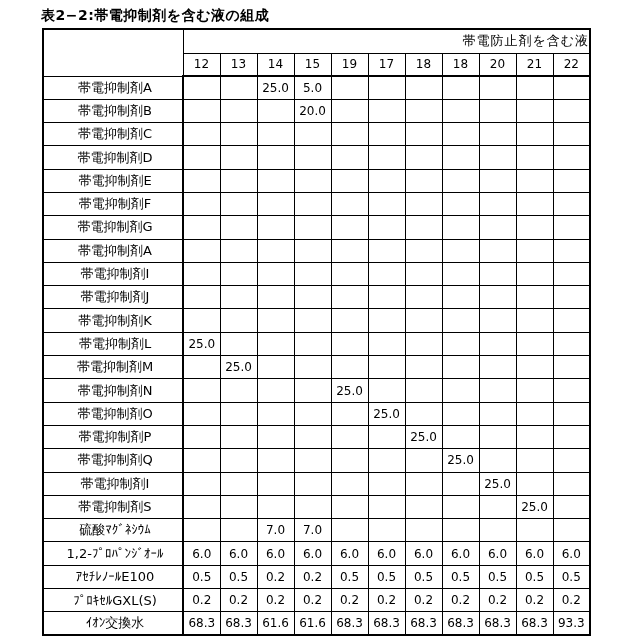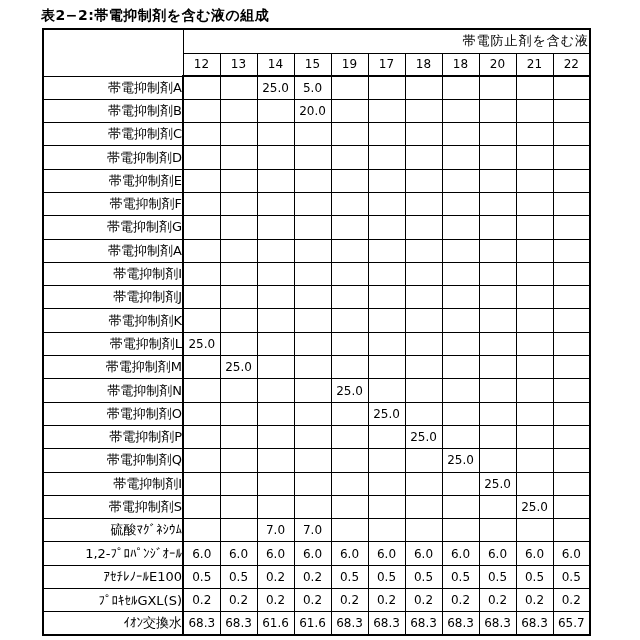--- a/index.html
+++ b/index.html
@@ -57,21 +57,21 @@
     border-bottom: 2px solid #000;
   }
   td.corner {
     border-right: 2px solid #000;
     border-bottom: 2px solid #000;
   }
   
   tbody tr { height: 23.3px; }
   tbody td.row-label {
     font-size: 13px;
-    text-align: right;
+    text-align: center;
     vertical-align: middle;
     padding-left: 4px;
     border-right: 2px solid #000;
   }
   tbody td.cell {
     font-size: 12px;
     text-align: center;
     vertical-align: middle;
   }
 </style>
@@ -444,18 +444,18 @@
           <td class="cell">68.3</td>
           <td class="cell">68.3</td>
           <td class="cell">61.6</td>
           <td class="cell">61.6</td>
           <td class="cell">68.3</td>
           <td class="cell">68.3</td>
           <td class="cell">68.3</td>
           <td class="cell">68.3</td>
           <td class="cell">68.3</td>
           <td class="cell">68.3</td>
-          <td class="cell">65.7</td>
+          <td class="cell">93.3</td>
         </tr>
       </tbody>
   </table>
 
 </div>
 
 </body></html>

